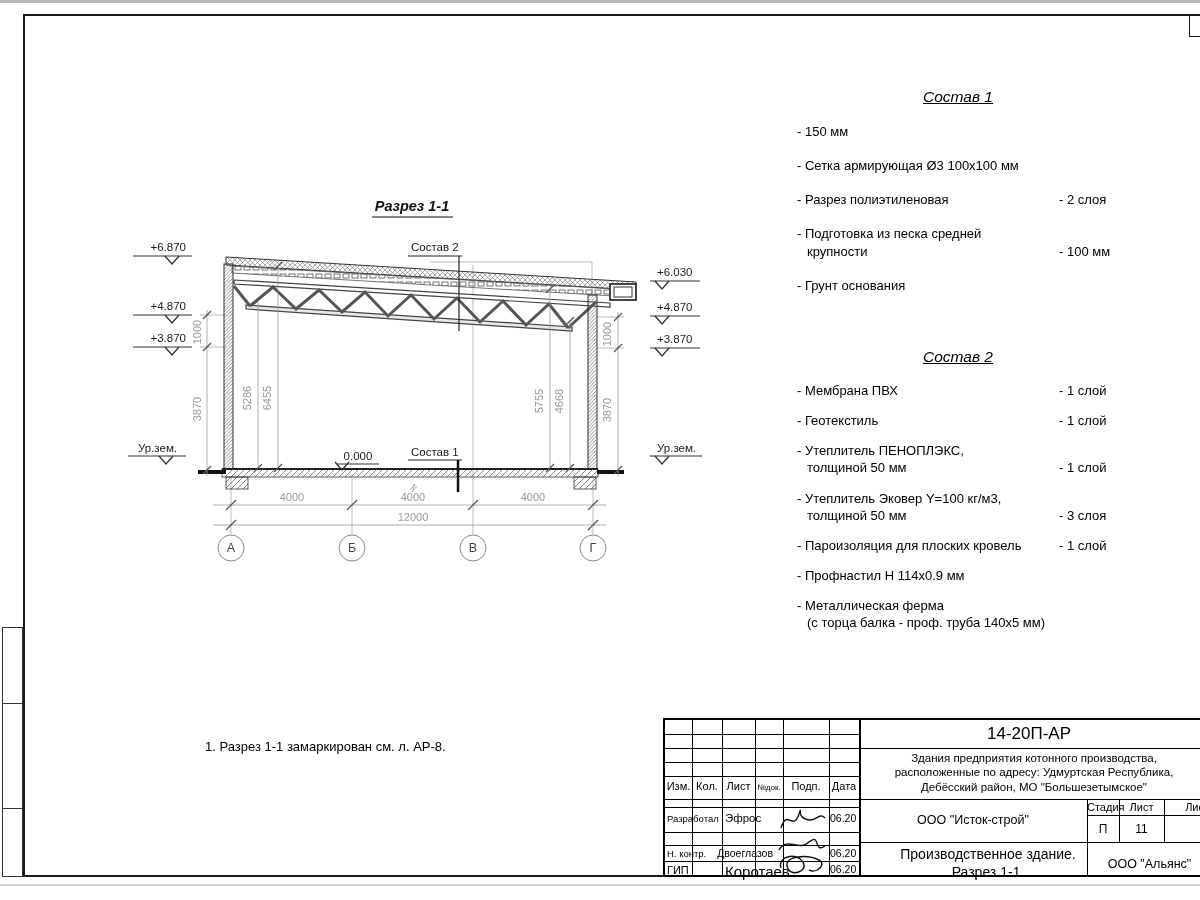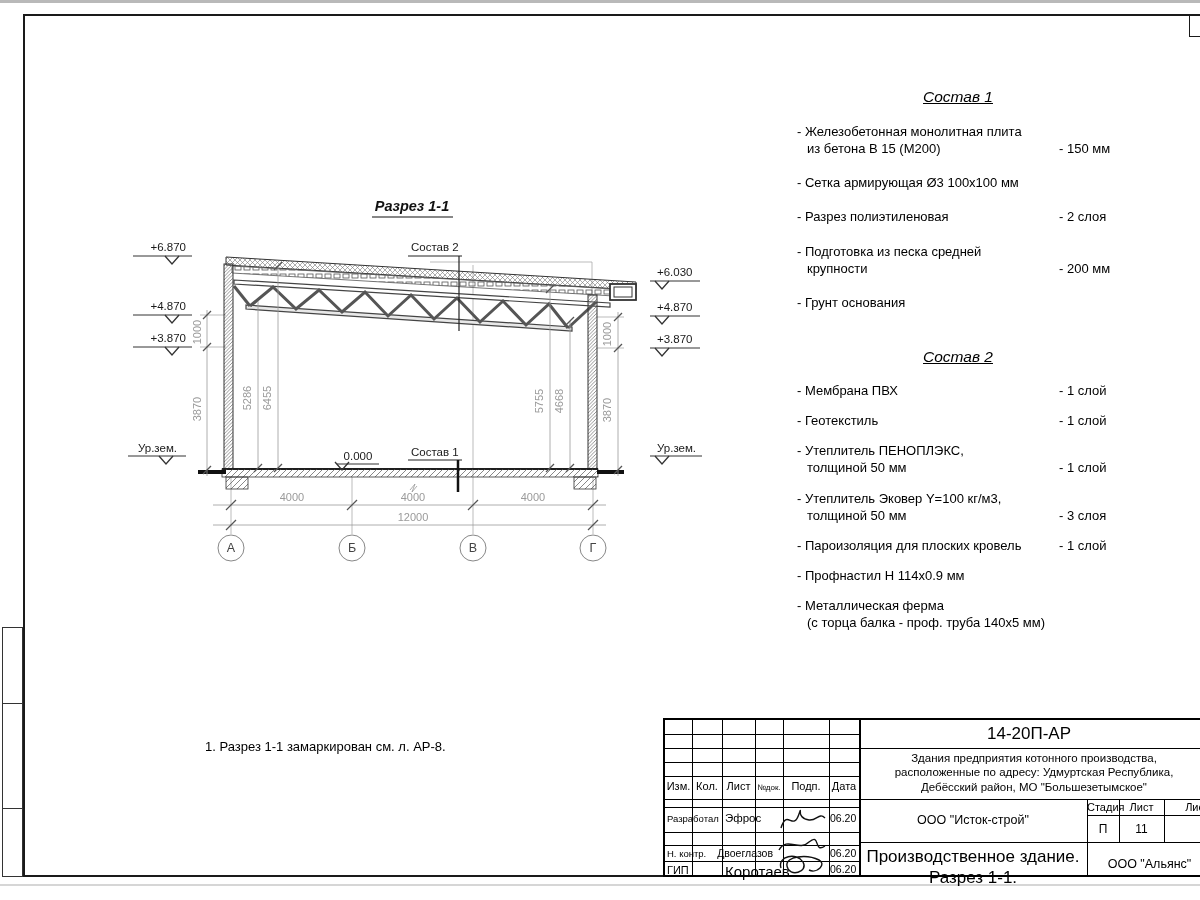--- a/index.html
+++ b/index.html
@@ -218,36 +218,34 @@
       <text class="axtxt" x="231" y="552" text-anchor="middle">А</text>
       <text class="axtxt" x="352" y="552" text-anchor="middle">Б</text>
       <text class="axtxt" x="473" y="552" text-anchor="middle">В</text>
       <text class="axtxt" x="593" y="552" text-anchor="middle">Г</text>
     </g>
   </svg>
 
   <div class="abs sostav" id="sostav1" style="left:797px;top:88px;">
     <div class="sostav-title">Состав 1</div>
     <div class="srow">
-        <span class="nm">- Железобетонная  монолитная плита
-из бетона В 15 (М200)</span>
         <span class="val">- 150 мм</span>
       </div>
     <div class="srow">
         <span class="nm">- Сетка армирующая Ø3 100х100 мм</span>
         <span class="val"></span>
       </div>
     <div class="srow">
         <span class="nm">- Разрез полиэтиленовая</span>
         <span class="val">-  2 слоя</span>
       </div>
     <div class="srow">
         <span class="nm">- Подготовка из песка средней
 крупности</span>
-        <span class="val">- 200 мм</span>
+        <span class="val">- 100 мм</span>
       </div>
     <div class="srow">
         <span class="nm">- Грунт основания</span>
         <span class="val"></span>
       </div>
   </div>
 
   <div class="abs sostav" id="sostav2" style="left:797px;top:348px;">
     <div class="sostav-title">Состав 2</div>
     <div class="srow">
@@ -339,17 +337,17 @@
     <div class="tbtxt" style="left:194px;top:4px;width:340px;font-size:17px;">14-20П-АР</div>
     <div class="tbtxt pre" style="left:196px;top:31px;width:346px;font-size:11.5px;line-height:1.25;">Здания предприятия котонного производства,
 расположенные по адресу: Удмуртская Республика,
 Дебёсский район, МО "Большезетымское"</div>
     <div class="tbtxt" style="left:194px;top:93px;width:228px;font-size:12.5px;">ООО "Исток-строй"</div>
     <div class="tbtxt" style="left:422px;top:81px;width:32px;font-size:11px;">Стадия</div>
     <div class="tbtxt" style="left:454px;top:81px;width:45px;font-size:11px;">Лист</div>
     <div class="tbtxt" style="left:499px;top:81px;width:78px;font-size:11px;">Листов</div>
     <div class="tbtxt" style="left:422px;top:102px;width:32px;font-size:12px;">П</div>
     <div class="tbtxt" style="left:454px;top:102px;width:45px;font-size:12px;">11</div>
-    <div class="tbtxt pre" style="left:194px;top:126px;width:228px;font-size:17px;line-height:1.25;">Производственное здание.
+    <div class="tbtxt pre" style="left:194px;top:126px;width:228px;font-size:14px;line-height:1.25;padding-left:15px;">Производственное здание.
 Разрез 1-1.</div>
     <div class="tbtxt" style="left:422px;top:137px;width:125px;font-size:12.5px;">ООО "Альянс"</div>
   </div>
 </div>
 
 </body></html>

